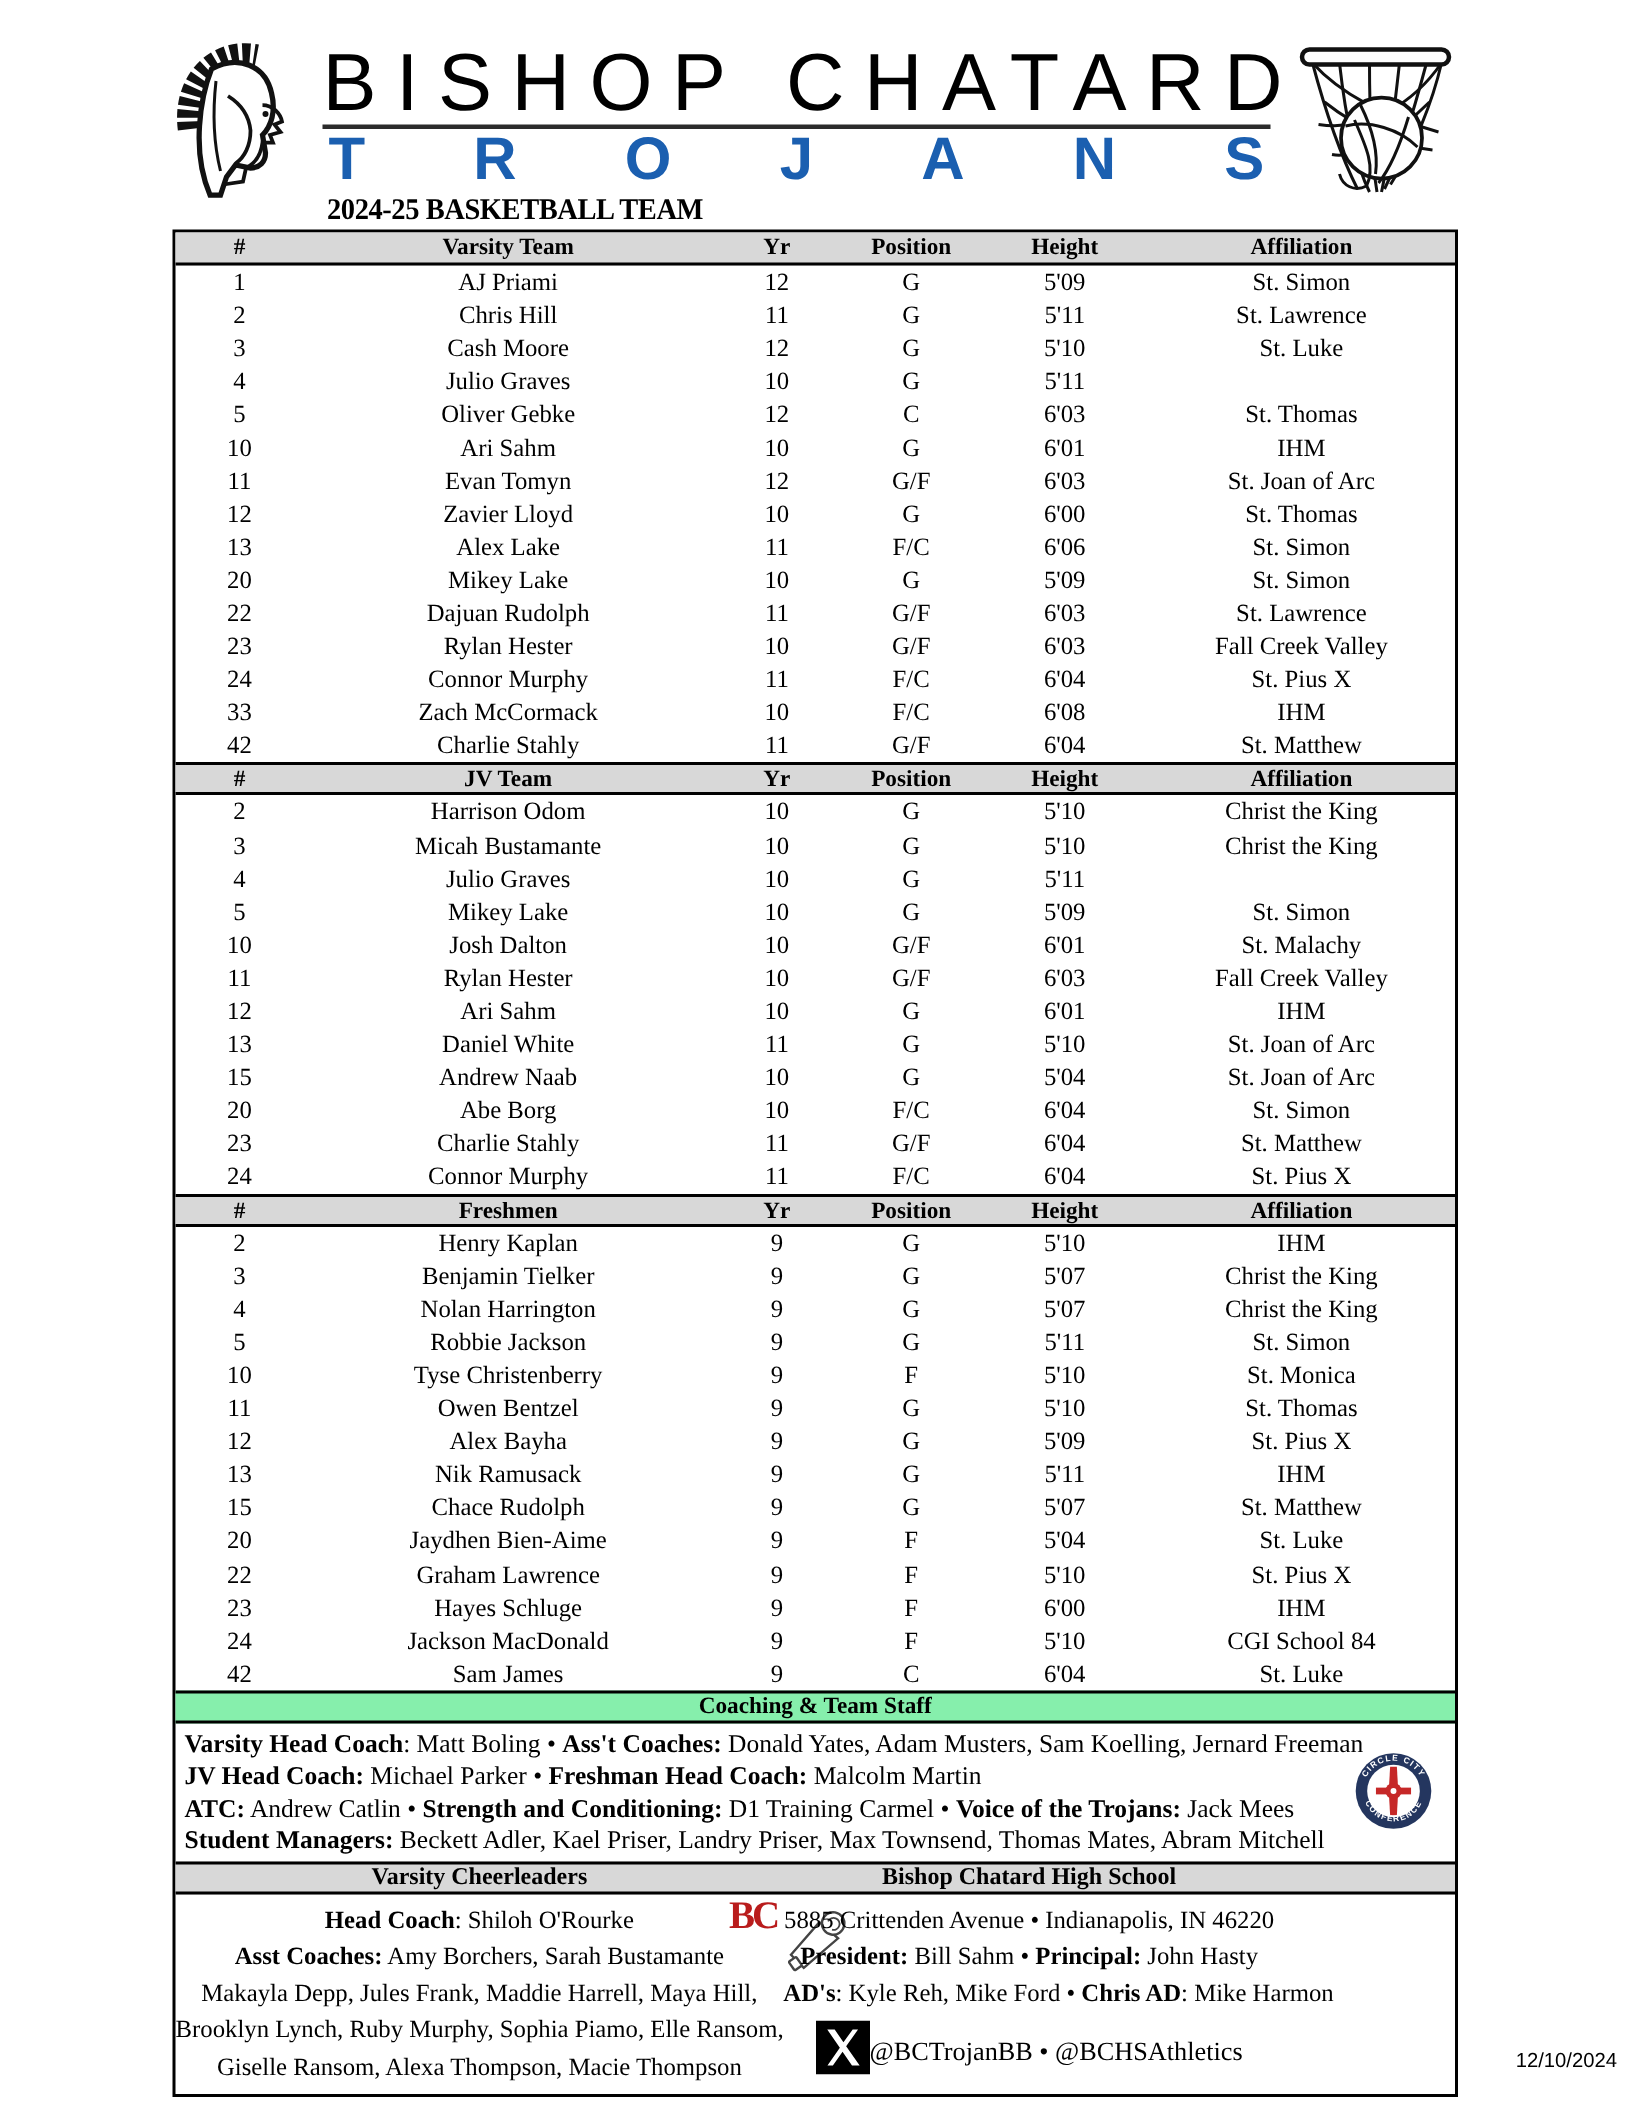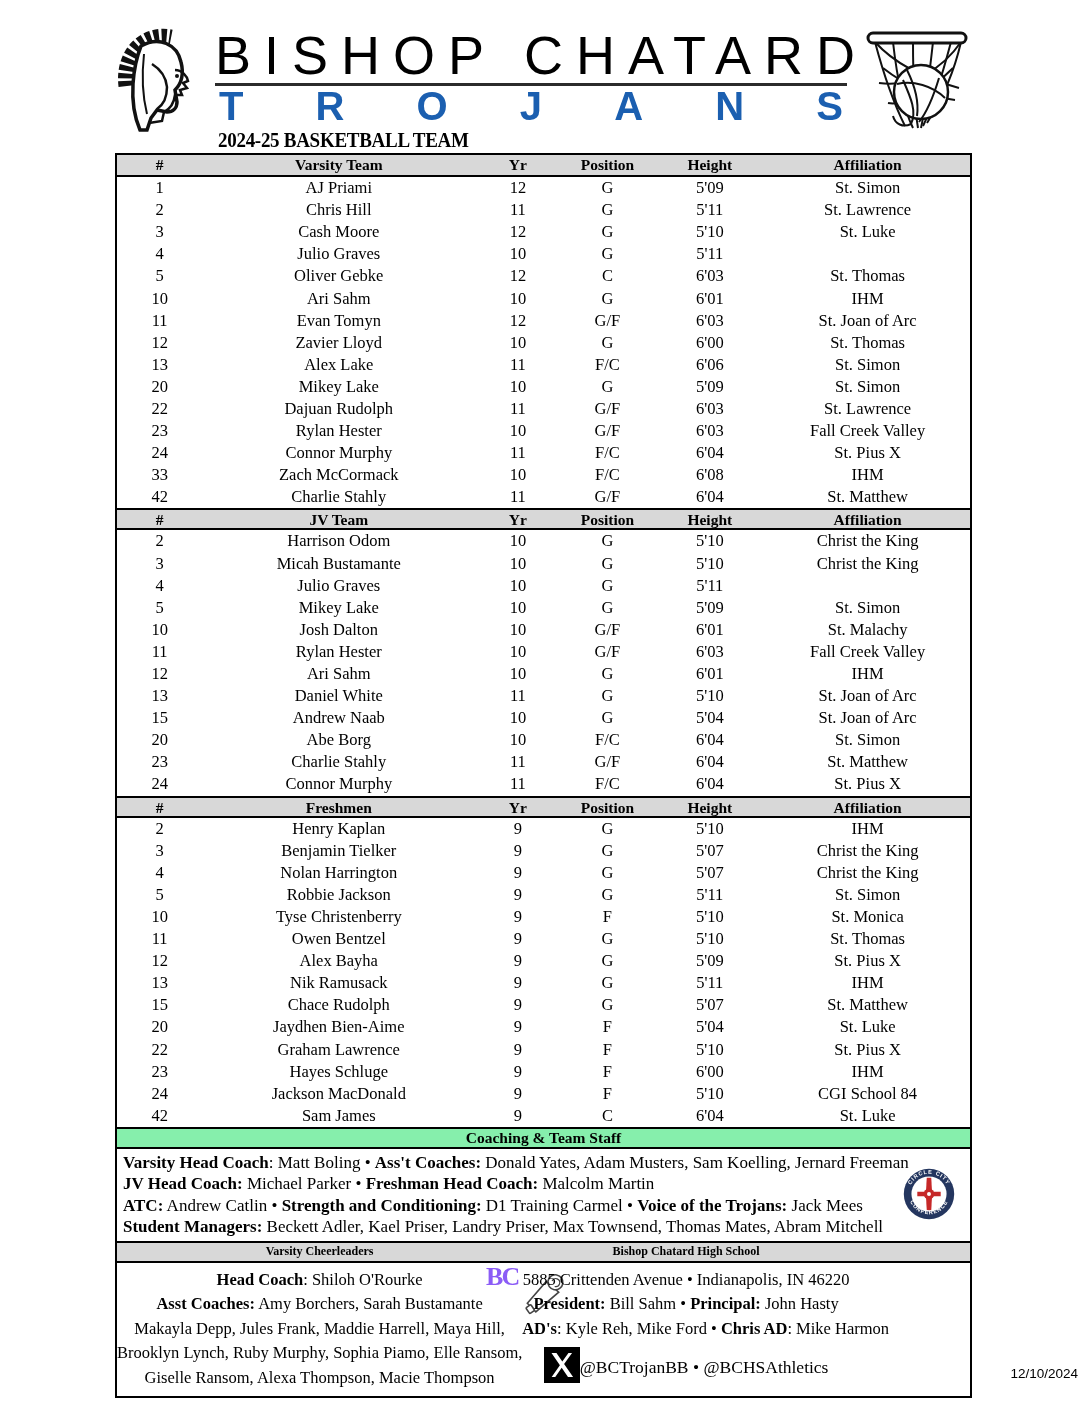--- a/index.html
+++ b/index.html
@@ -42,28 +42,28 @@
     height:22px; display:flex; align-items:center; justify-content:center;
     font-weight:700; font-size:15.5px;
   }
   .staff-block { position:relative; padding:3px 8px 3px 6px; }
   .rline { font-size:17px; line-height:21.5px; white-space:nowrap; }
   .rline .b { font-weight:700; }
   .conf-logo { position:absolute; right:14px; top:18px; }
   
   .bottom-band { display:grid; grid-template-columns:47.5% 52.5%; background:#d8d8d8;
     border-top:2px solid #000; border-bottom:2px solid #000; height:22px; align-items:center; }
-  .bottom-band .bcell { text-align:center; font-weight:700; font-size:12px; }
+  .bottom-band .bcell { text-align:center; font-weight:700; font-size:16px; }
   .bottom-band .bcell.right { padding-right:120px; }
   .bottom-grid { display:grid; grid-template-columns:47.5% 52.5%; }
   .bottom-cell { position:relative; padding:5px 0 6px; }
   .bottom-cell .rline { font-size:16.5px; line-height:24.5px; text-align:center; }
   .bottom-cell.right { padding-right:120px; }
   .cheer-logo { position:absolute; right:-52px; top:2px; display:flex; align-items:flex-start; }
-  .cheer-bc { font-family:"Liberation Serif", serif; font-weight:700; font-size:26px; color:#8b5cf6; line-height:24px; letter-spacing:-2px; }
+  .cheer-bc { font-family:"Liberation Serif", serif; font-weight:700; font-size:26px; color:#b91c1c; line-height:24px; letter-spacing:-2px; }
   .social-row { display:flex; align-items:center; justify-content:center; margin-top:6px; }
   .social-text { font-size:17.5px; white-space:nowrap; }
   
   .date-footer {
     position:absolute; right:10px; top:1366px;
     font-family:"Liberation Sans", sans-serif; font-size:13.5px;
   }
 </style>
 </head>
 <body>

